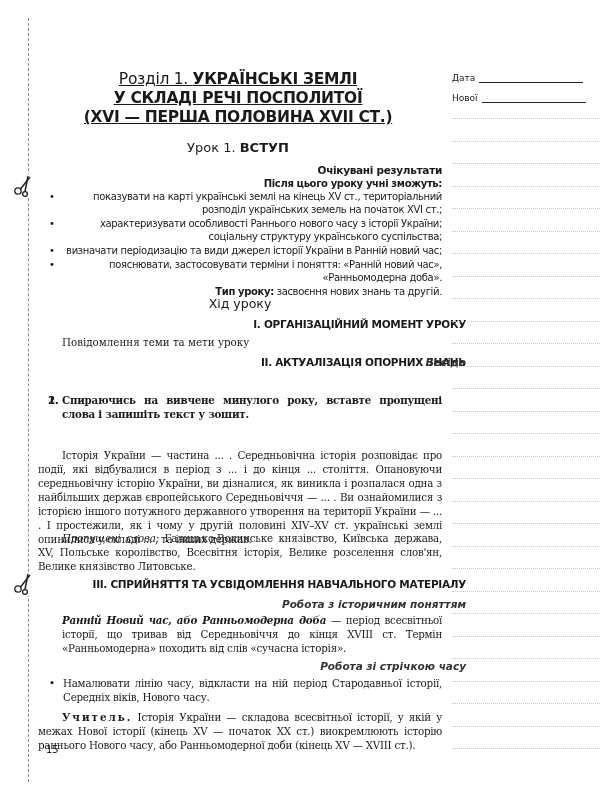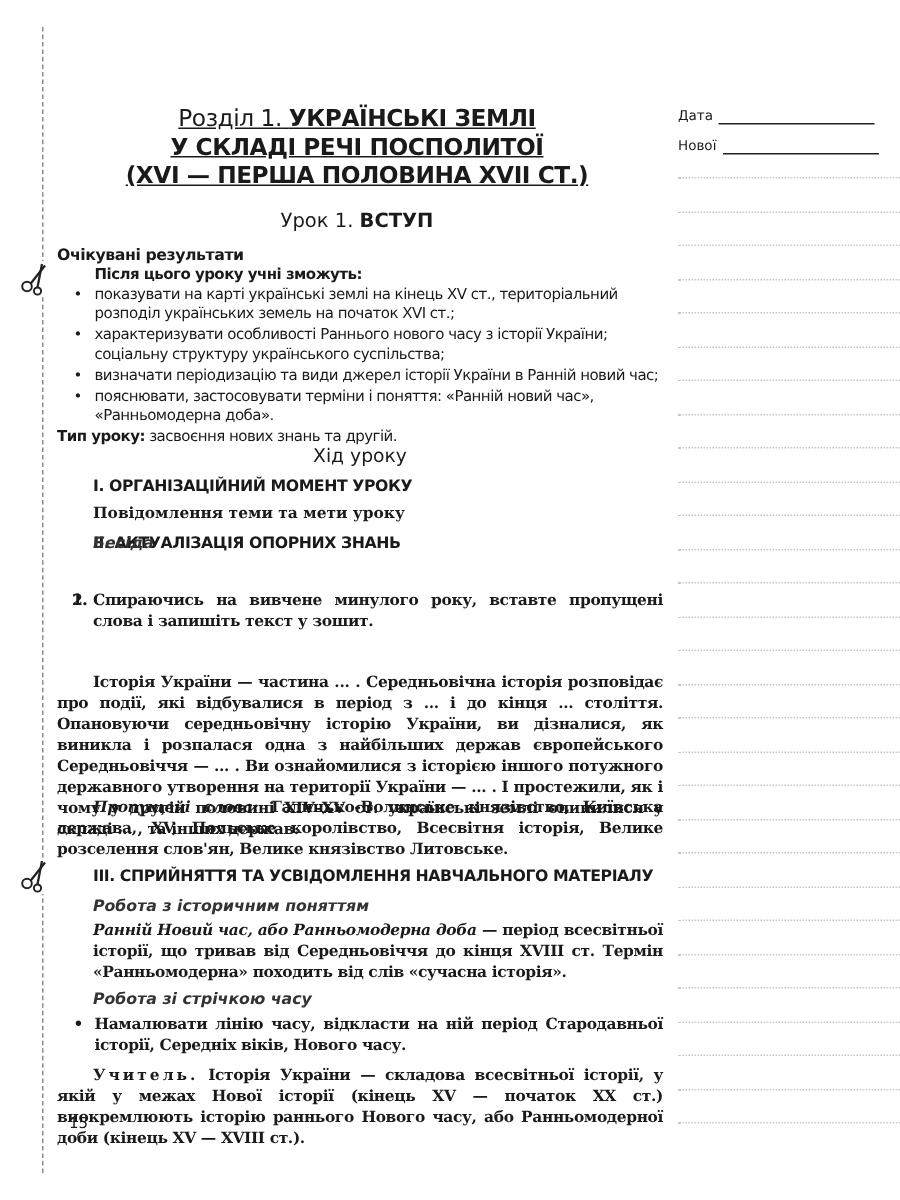--- a/index.html
+++ b/index.html
@@ -4,22 +4,22 @@
 <style>
   html, body { margin: 0; padding: 0; background: #ffffff; }
   body { width: 600px; height: 800px; position: relative; overflow: hidden; color: #1a1a1a; }
   .page { position: absolute; left: 0; top: 0; width: 600px; height: 800px; background: #fff; }
 
   .cut-line { position: absolute; left: 28px; top: 18px; height: 764px; border-left: 1px dashed #8a8a8a; }
   .scissors { position: absolute; left: 12px; width: 30px; height: 24px; background: #fff; }
   .scissors svg { display: block; }
 
   .main { position: absolute; left: 38px; top: 0; width: 400px; }
-  .sans { font-family: "DejaVu Sans", "Liberation Sans", sans-serif; }
-  .serif { font-family: "DejaVu Serif", "Liberation Serif", serif; font-weight: bold; }
+  .sans { font-family: "DejaVu Sans", "Liberation Sans", sans-serif; text-align: right; }
+  .serif { font-family: "DejaVu Serif", "Liberation Serif", serif; }
 
   .chapter-title { position: absolute; left: 0; top: 70px; width: 400px; text-align: center; font-size: 15.5px; line-height: 19px; letter-spacing: -0.3px; text-decoration: underline; }
   .chapter-title .normal { font-weight: normal; }
   .chapter-title b { font-weight: bold; }
 
   .lesson-title { position: absolute; left: 0; top: 140px; width: 400px; text-align: center; font-size: 13px; }
   .lesson-title b { font-weight: bold; }
 
   .block { position: absolute; left: 0; width: 404px; }
   .h-bold { font-weight: bold; font-size: 10.5px; letter-spacing: -0.3px; }

